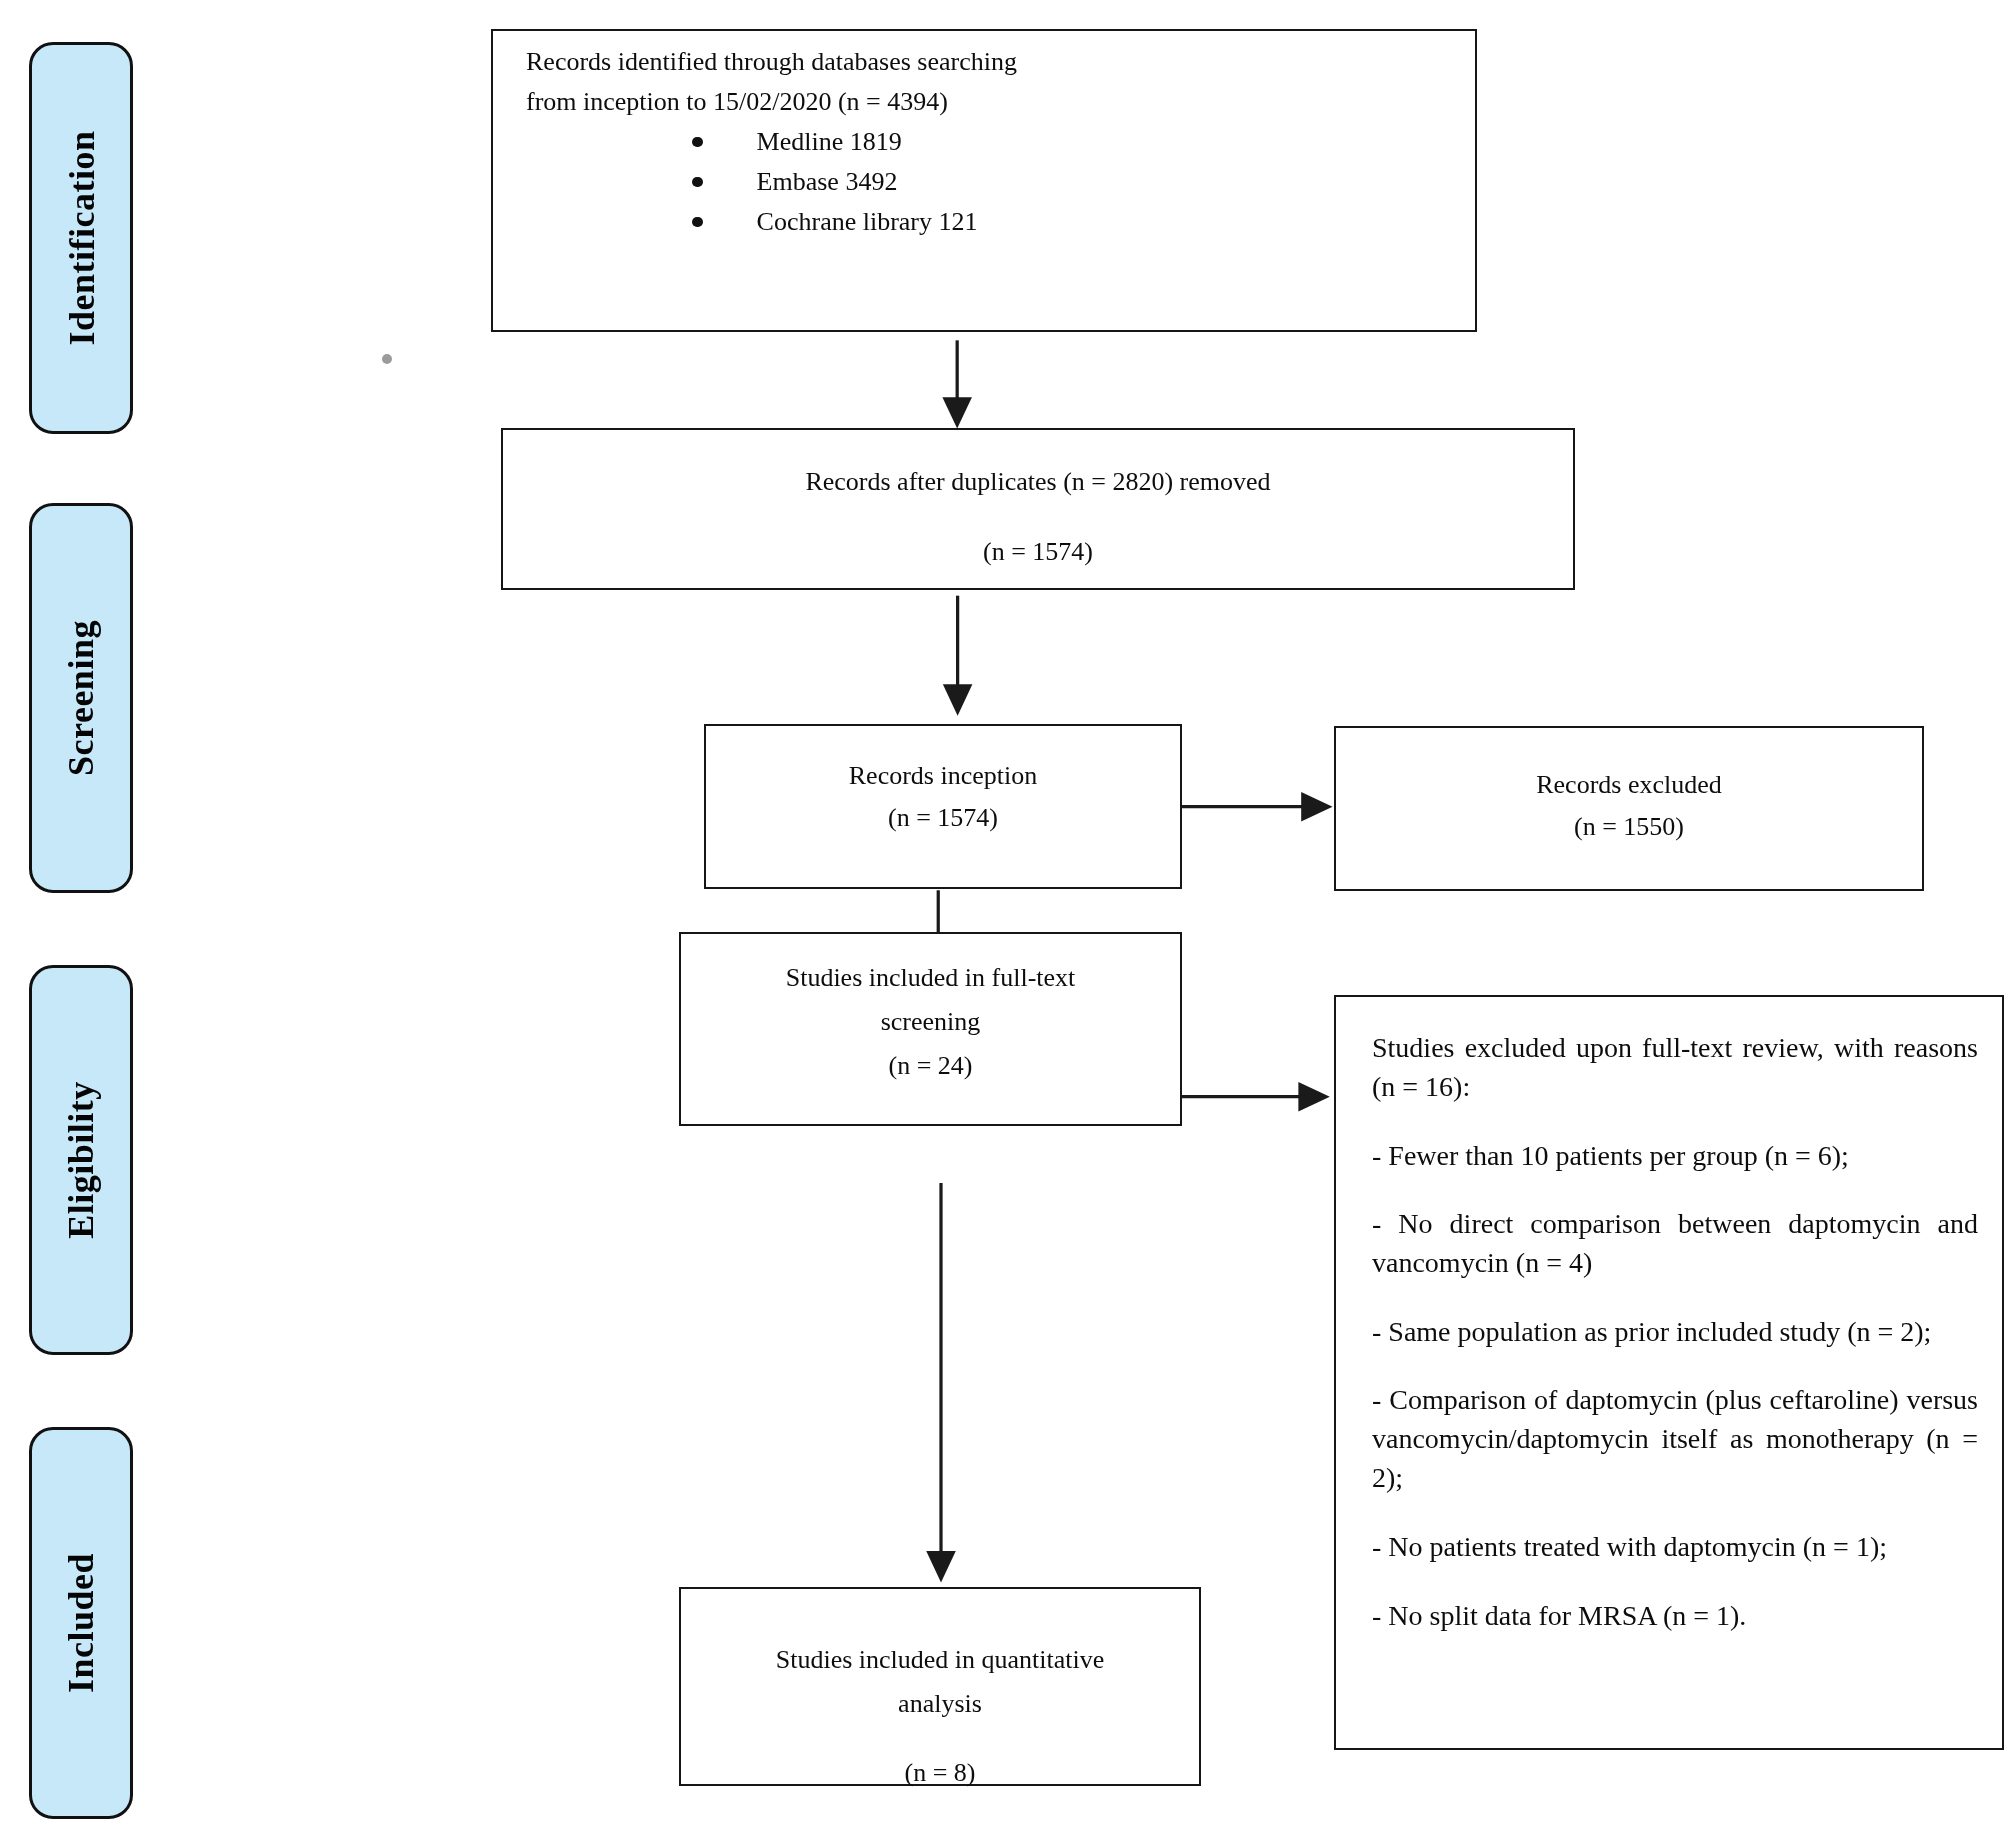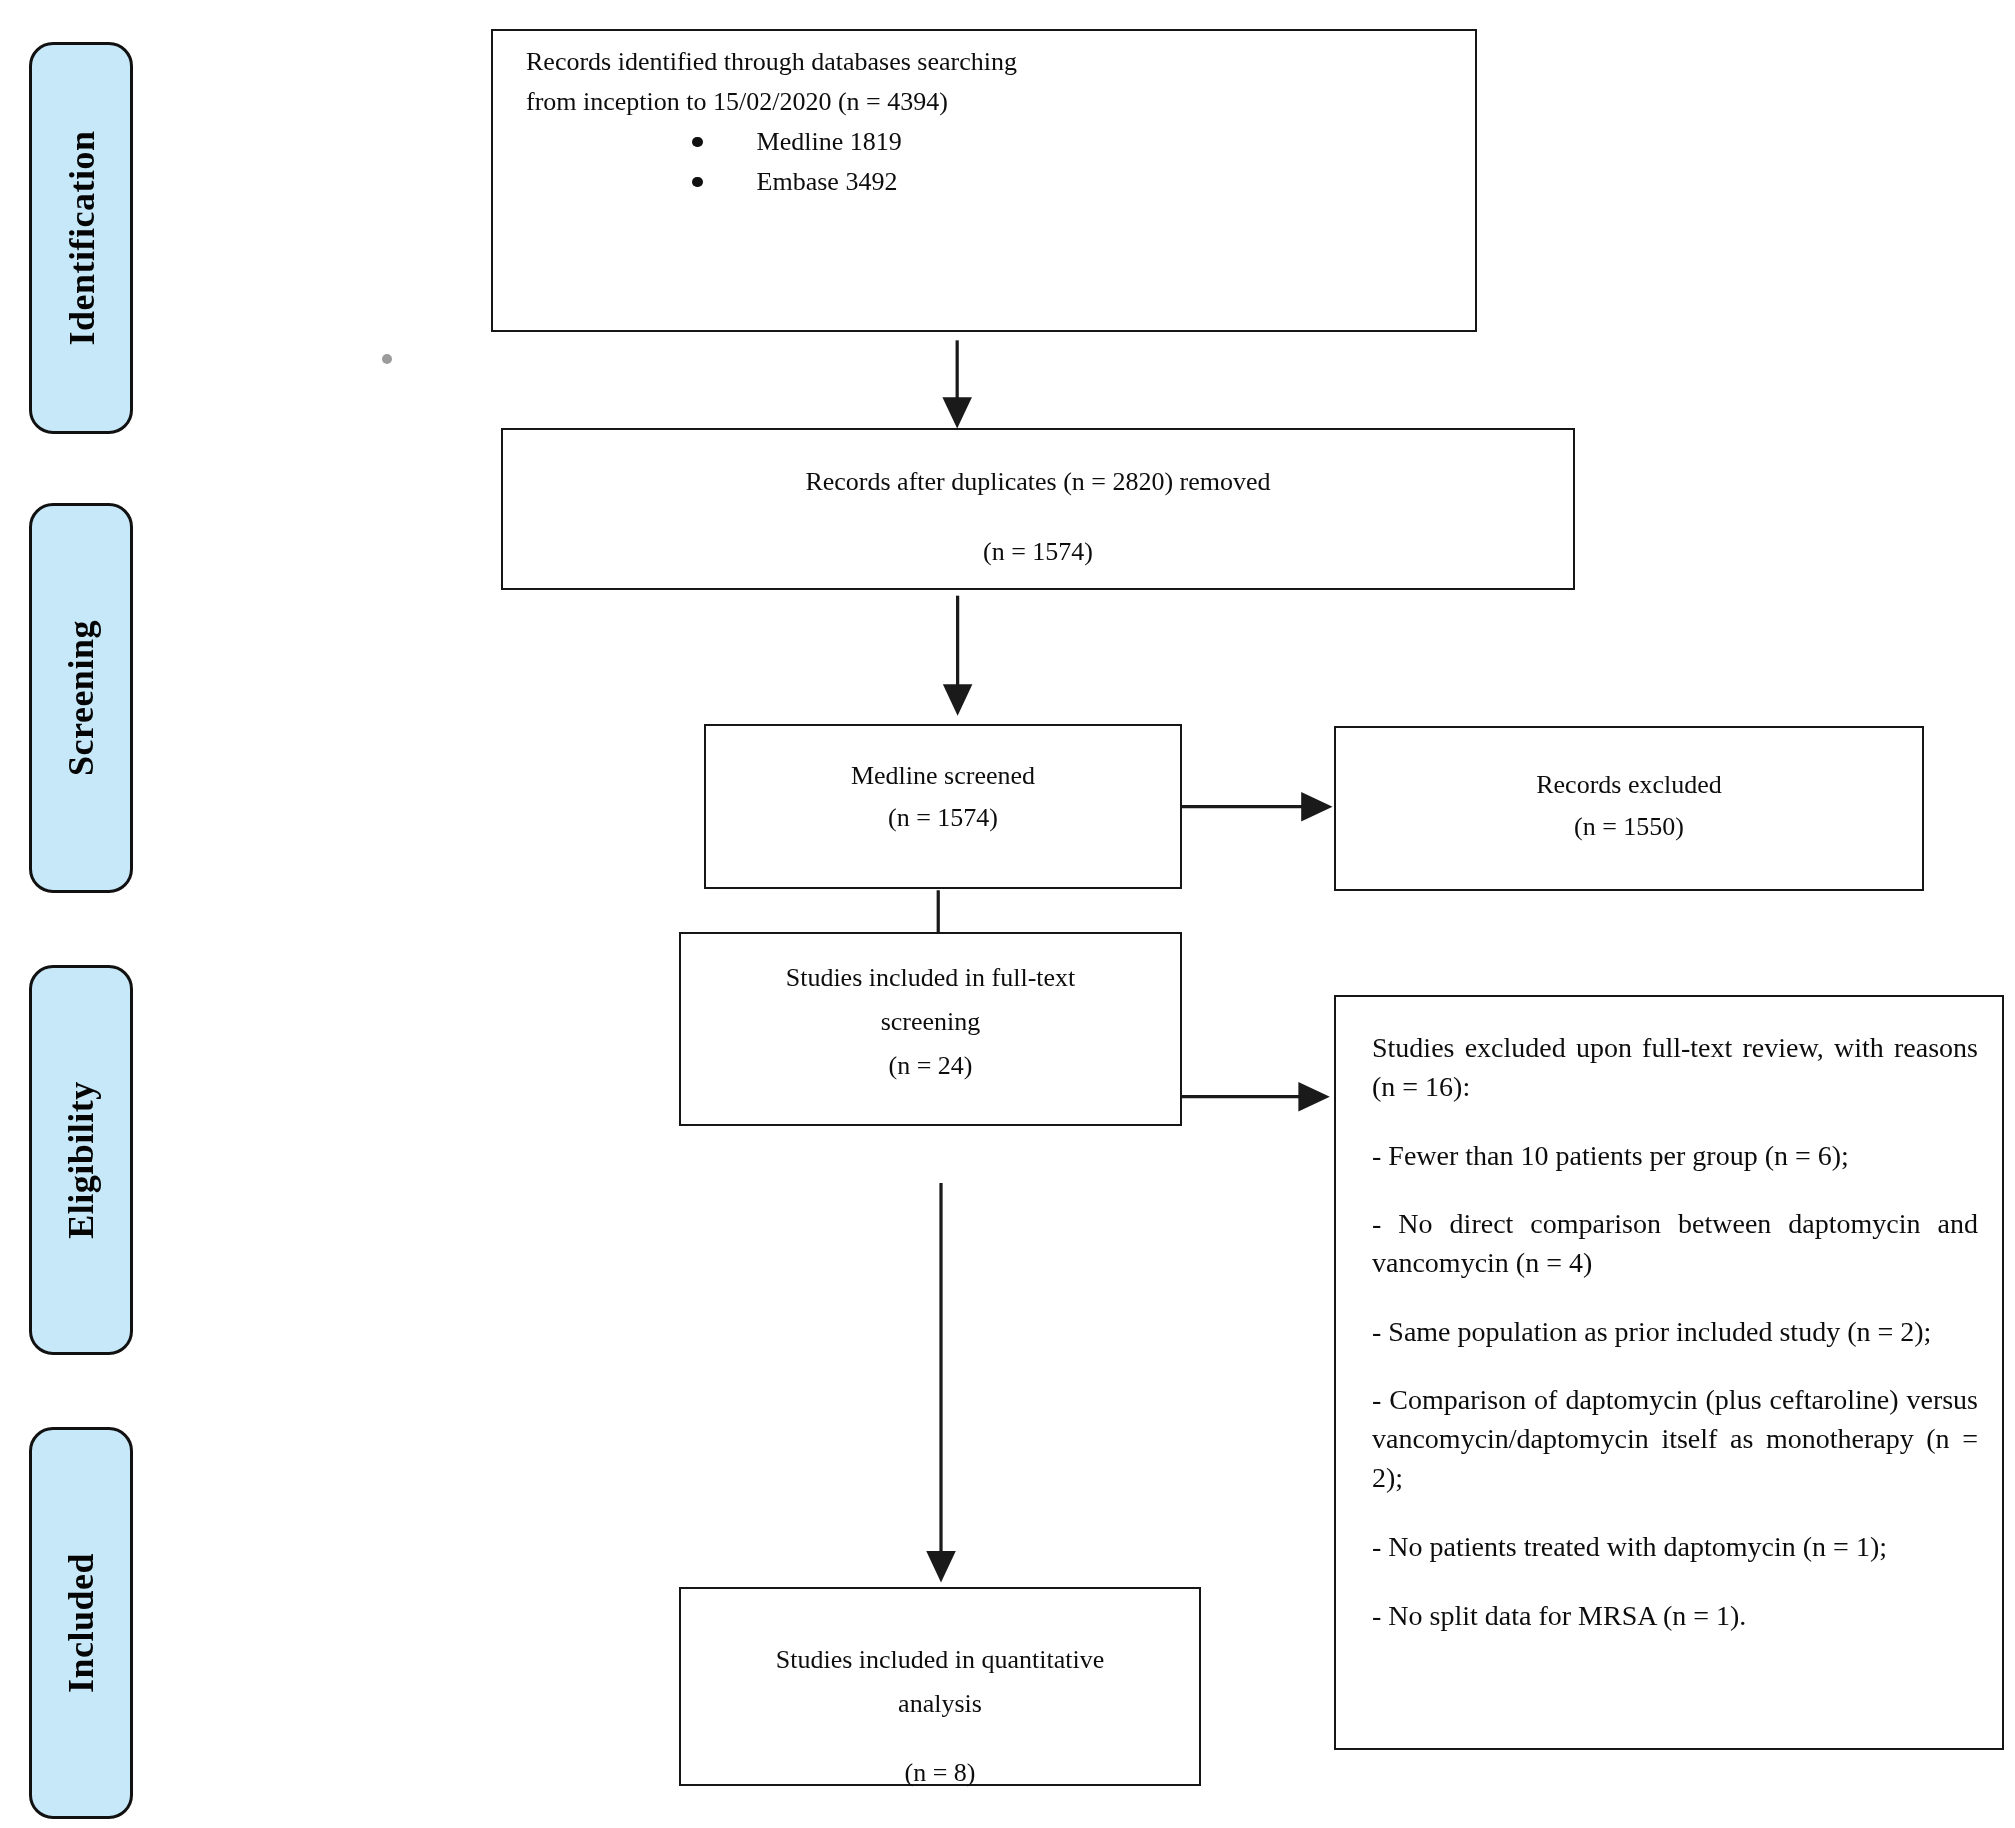--- a/index.html
+++ b/index.html
@@ -115,30 +115,34 @@
     <div>Records identified through databases searching</div>
     <div>from inception to 15/02/2020 (n = 4394)</div>
     <div class="bullet-row">
       <span class="bullet-dot"></span>
       <span>Medline 1819</span>
     </div>
     <div class="bullet-row">
       <span class="bullet-dot"></span>
       <span>Embase 3492</span>
     </div>
+    <div class="bullet-row">
+      <span class="bullet-dot"></span>
+      <span>Cochrane library 121</span>
+    </div>
   </div>
 
   <div class="fbox center" id="box-dedup">
     <div>Records after duplicates (n = 2820) removed</div>
     <div class="vgap-60"></div>
     <div>(n = 1574)</div>
   </div>
 
   <div class="fbox center" id="box-screened">
-    <div>Medline screened</div>
+    <div>Records inception</div>
     <div>(n = 1574)</div>
   </div>
 
   <div class="fbox center" id="box-records-excluded">
     <div>Records excluded</div>
     <div>(n = 1550)</div>
   </div>
 
   <div class="fbox center" id="box-fulltext">
     <div>Studies included in full-text</div>

